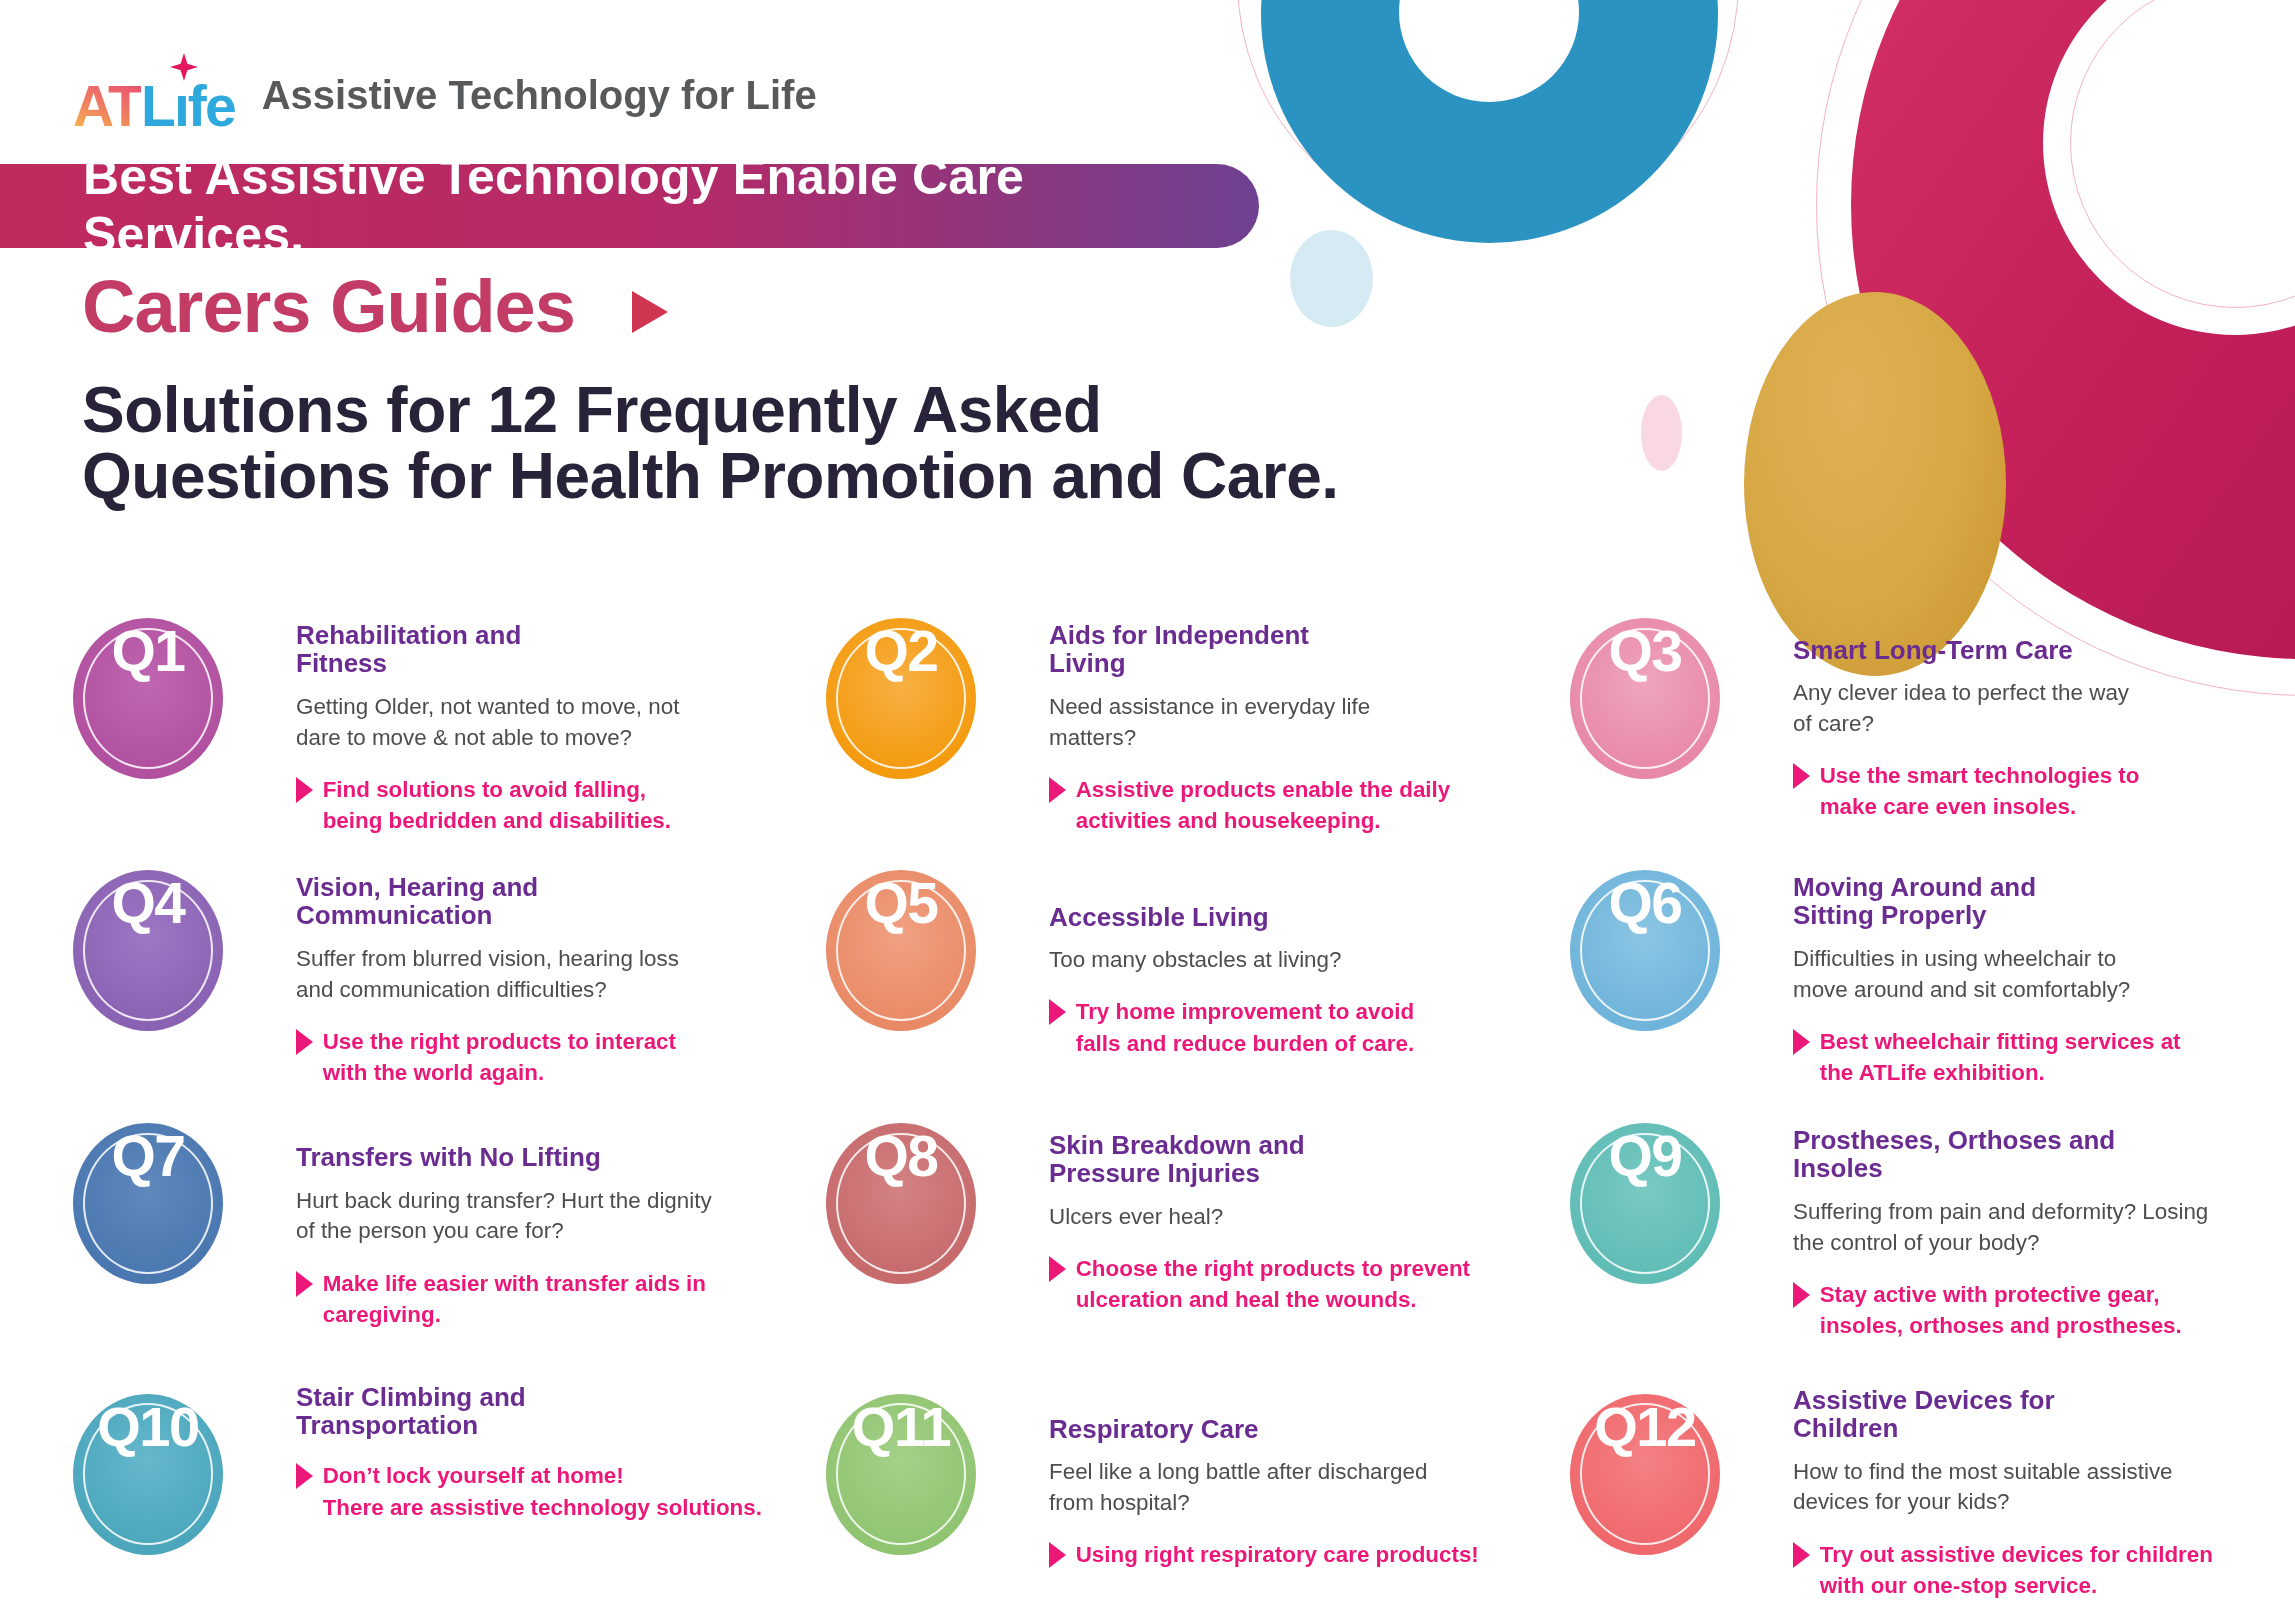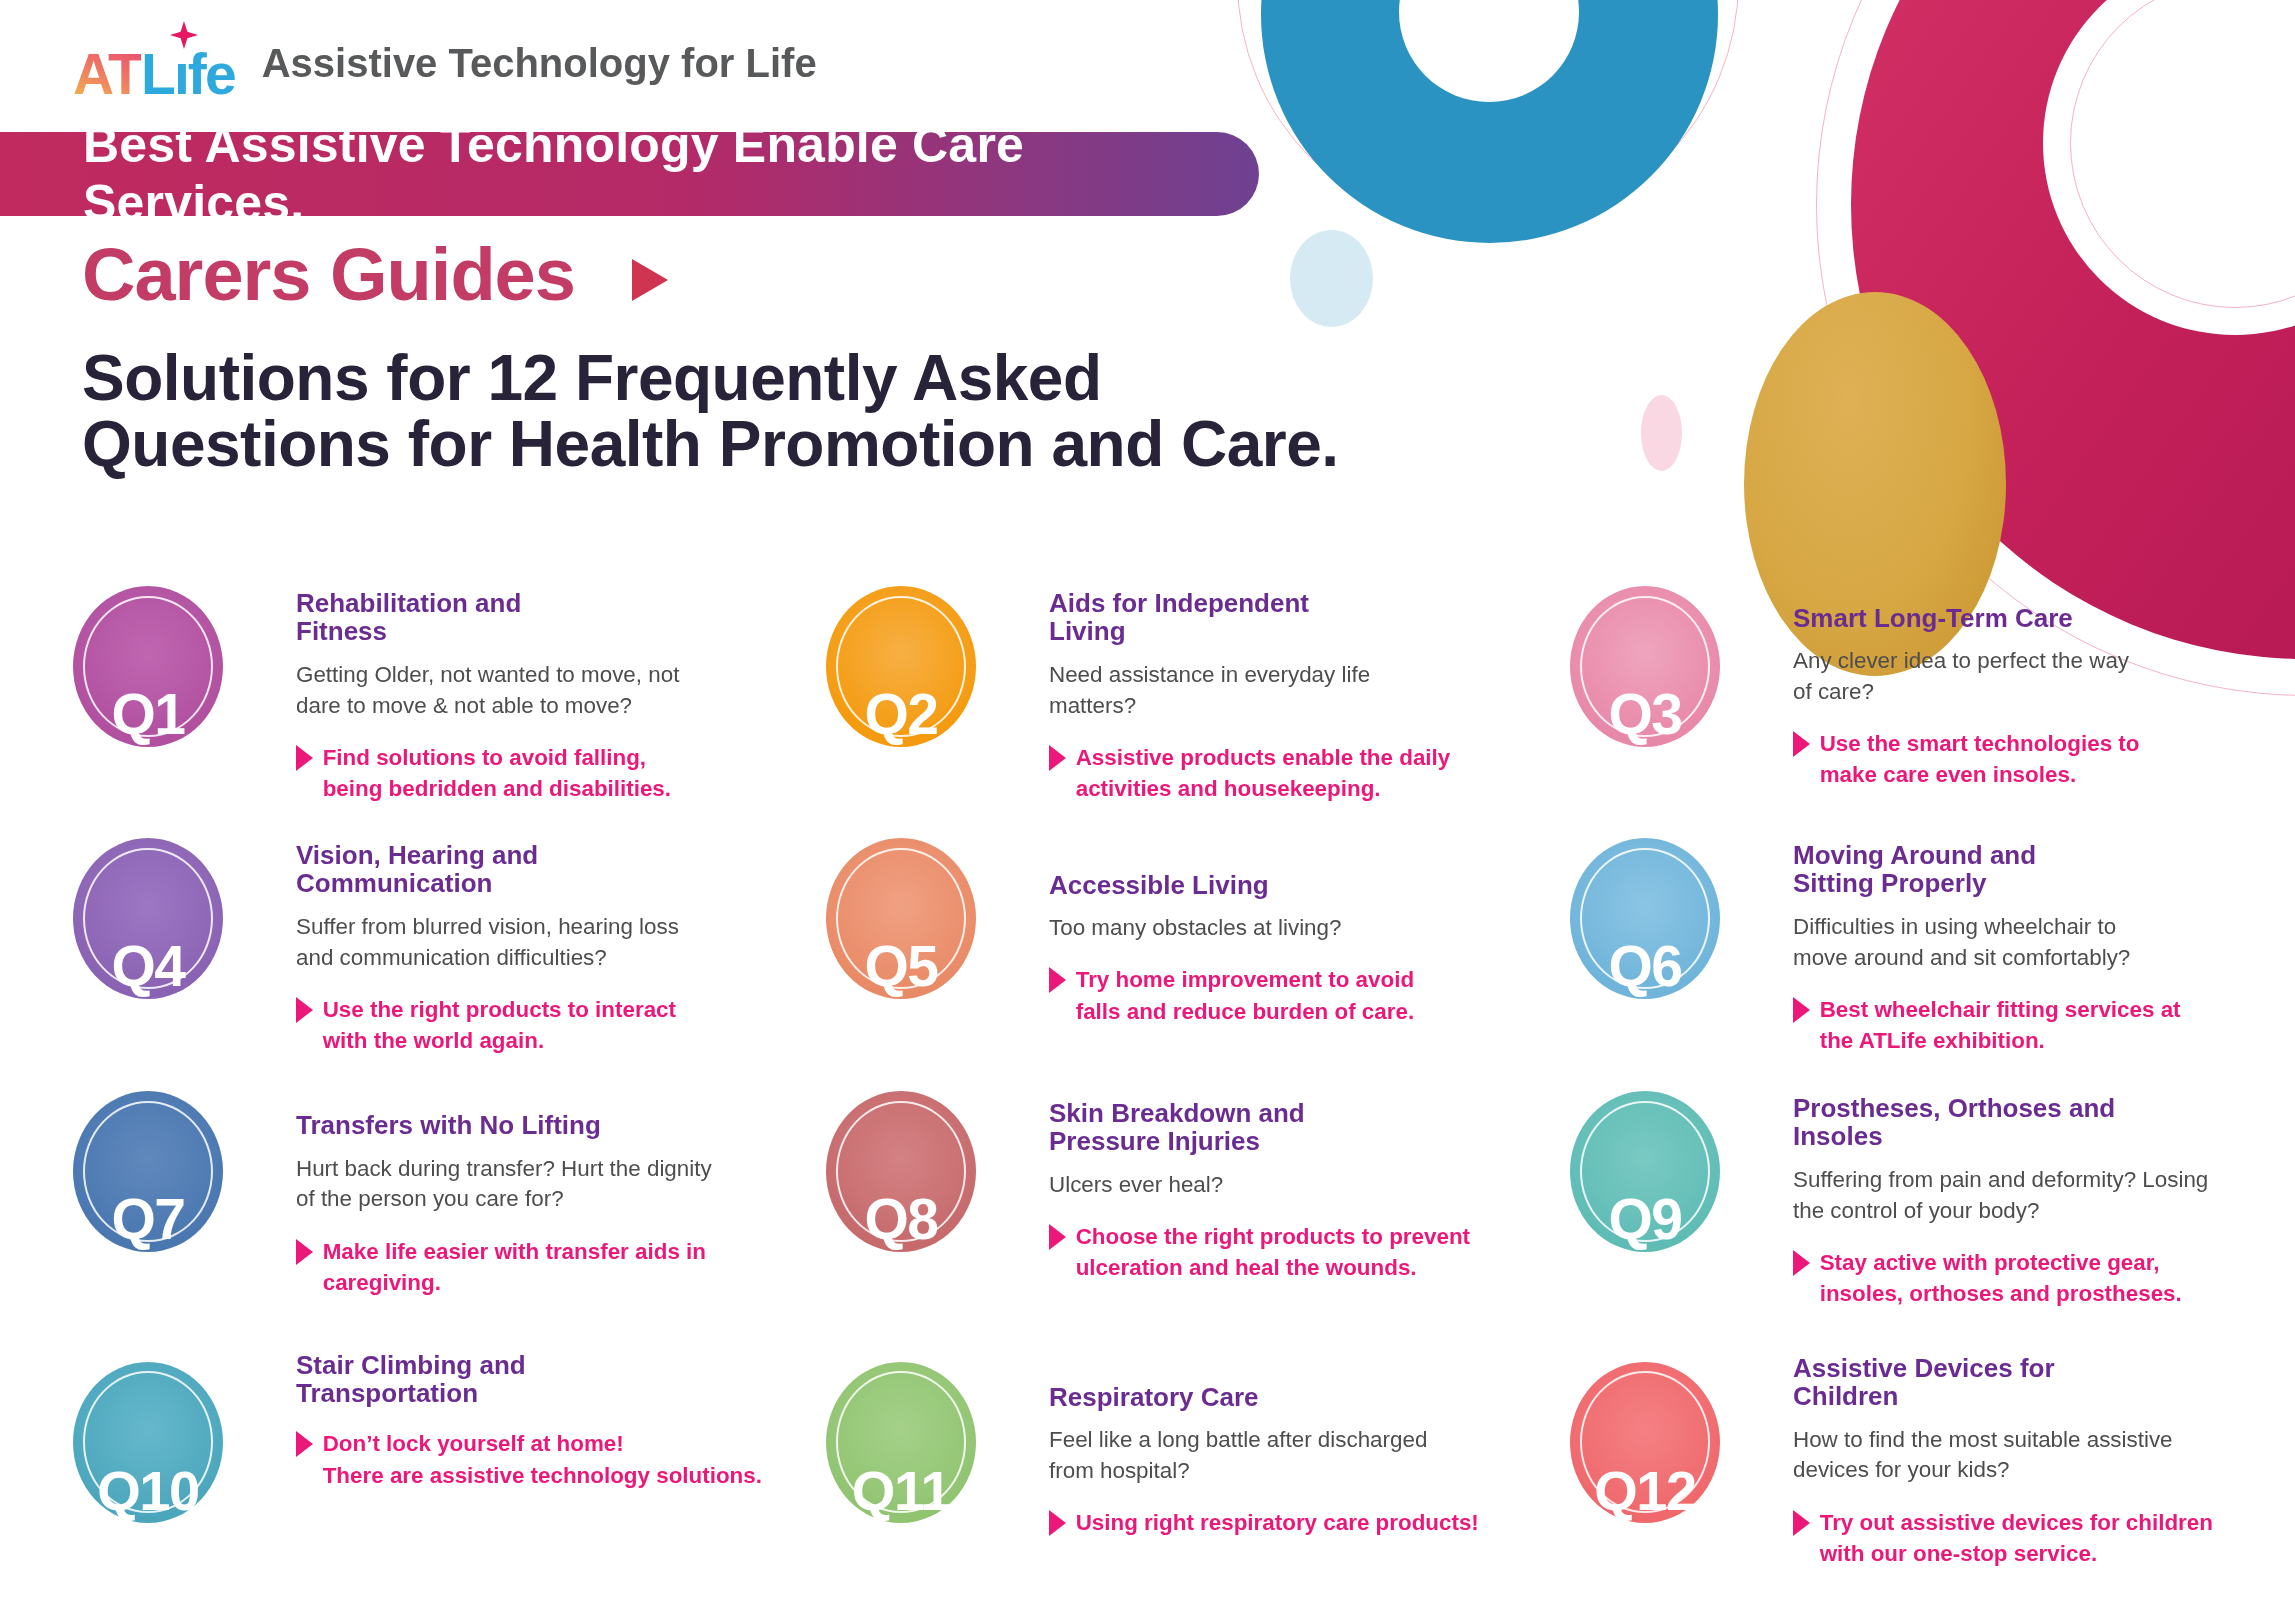--- a/index.html
+++ b/index.html
@@ -17,21 +17,21 @@
   .ring-magenta{left:1816px;top:-286px;width:980px;height:980px;}
   .donut-magenta{left:1851px;top:-250px;width:909px;height:909px;border-radius:50%;
               background:linear-gradient(125deg,#d63368 0%,#c32059 45%,#ab1450 100%);}
   .hole-magenta{left:2043px;top:-49px;width:384px;height:384px;border-radius:50%;background:#ffffff;}
   .hole-magenta::after{content:"";position:absolute;inset:27px;border-radius:50%;border:1.5px solid #f4b3c2;}
   .gold-ellipse{left:1744px;top:292px;width:262px;height:384px;border-radius:50%;
               background:radial-gradient(ellipse at 40% 28%,#e0b155 0%,#d6a743 55%,#c8922d 100%);}
   .lightblue-ellipse{left:1290px;top:230px;width:83px;height:97px;border-radius:50%;background:#d6eaf3;}
   .pink-ellipse{left:1641px;top:395px;width:41px;height:76px;border-radius:50%;background:#f9d7e3;}
   
-  .content{position:absolute;inset:0;z-index:1;}
+  .content{position:absolute;inset:0;z-index:1;margin-top:32px;}
   .logo-row{position:absolute;left:73px;top:30px;display:flex;align-items:center;}
   .logo{position:relative;display:flex;align-items:flex-end;height:73px;}
   .logo span{font-weight:700;font-size:57px;line-height:1;letter-spacing:-1.9px;}
   .lg-at{background:linear-gradient(200deg,#e94d72 5%,#ef8060 55%,#f3b84d 95%);
          -webkit-background-clip:text;background-clip:text;color:transparent;}
   .lg-l,.lg-i,.lg-fe{color:#2ea9dd;}
   .lg-i-wrap{position:relative;display:inline-block;}
   .lg-star{position:absolute;left:-3.9px;top:-25px;width:28px;height:28px;background:#e5175e;
      clip-path:polygon(50% 0,62% 38%,100% 50%,62% 62%,50% 100%,38% 62%,0 50%,38% 38%);}
   .tagline{margin-left:27px;font-size:40px;font-weight:700;color:#58595b;padding-bottom:6.8px;}
@@ -47,21 +47,21 @@
   .title-arrow{width:0;height:0;margin-left:25px;margin-top:10.7px;
           border-left:36px solid #cf3550;border-top:21.4px solid transparent;border-bottom:21.4px solid transparent;}
   .subtitle{position:absolute;left:82px;top:346px;width:1604px;
           font-size:64px;font-weight:700;color:#282339;line-height:1.03;
           letter-spacing:-0.5px;white-space:pre-line;}
   
   .qa-item{position:absolute;display:flex;align-items:flex-start;}
   .col-0{left:73px;} .col-1{left:826px;} .col-2{left:1570px;}
   .row-0{top:586px;} .row-1{top:838px;} .row-2{top:1091px;} .row-3{top:1348px;}
   .q-circle{position:relative;flex:0 0 auto;width:150px;height:161px;border-radius:50%;
-            display:flex;align-items:flex-end;justify-content:center;}
+            display:flex;align-items:flex-start;justify-content:center;}
   .row-3 .q-circle{margin-top:13.6px;}
   .q-ring{position:absolute;inset:9.7px;border:2.4px solid rgba(255,255,255,.85);border-radius:50%;}
   .q-number{position:relative;color:#fff;font-size:57px;font-weight:700;letter-spacing:-1.5px;}
   .row-3 .q-number{font-size:56px;}
   .q-text{margin-left:73px;width:515px;padding-top:2.9px;}
   .qa-item:nth-child(3) .q-text{padding-top:17.5px;}
   .qa-item:nth-child(5) .q-text{padding-top:33px;}
   .qa-item:nth-child(7) .q-text{padding-top:20.4px;}
   .qa-item:nth-child(8) .q-text{padding-top:7.8px;}
   .qa-item:nth-child(11) .q-text{padding-top:35px;}

